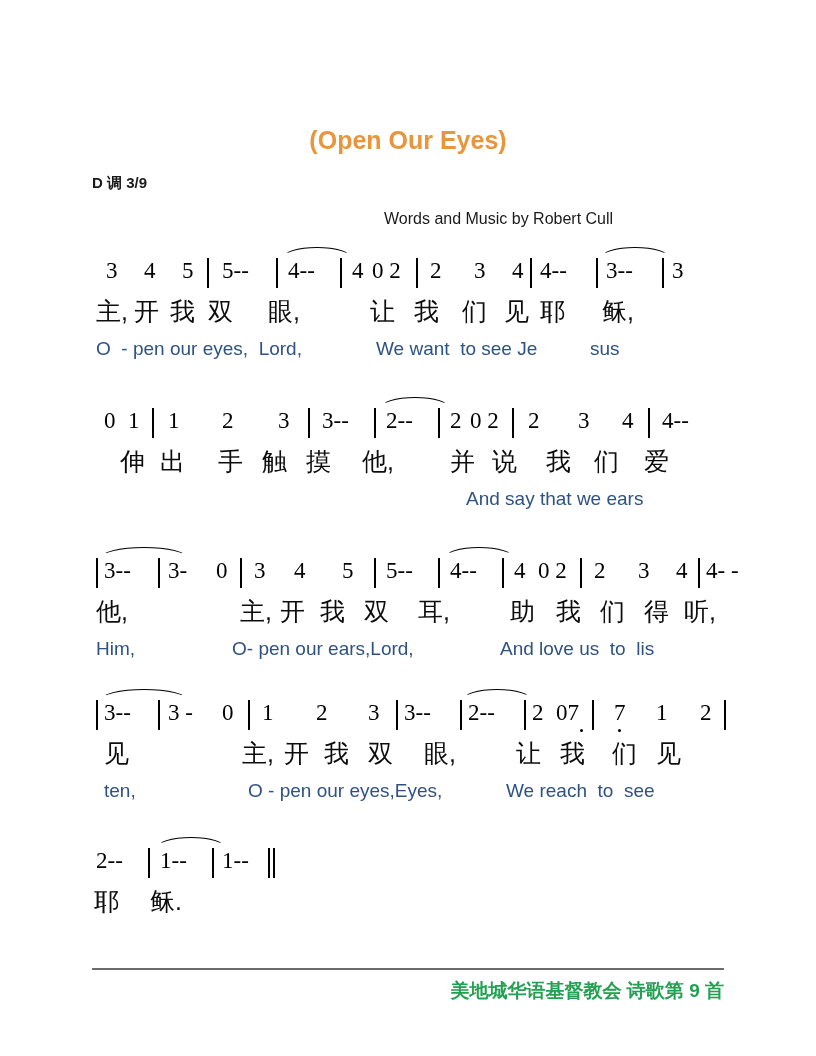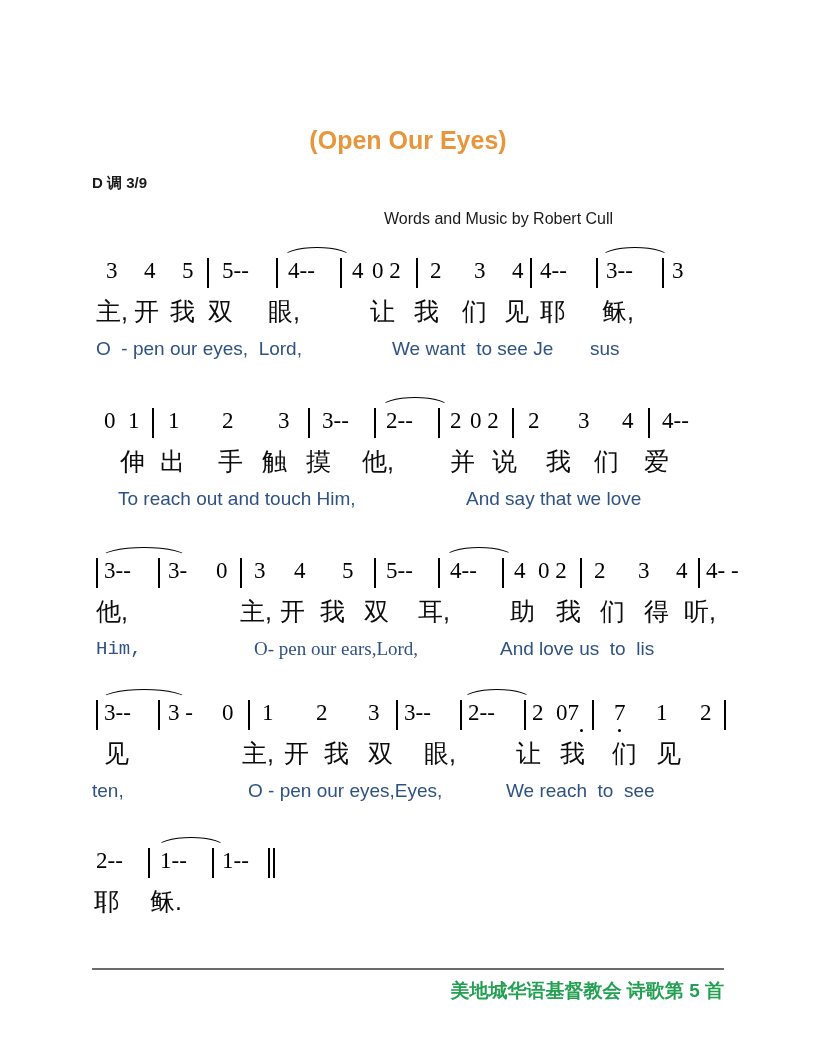--- a/index.html
+++ b/index.html
@@ -193,39 +193,39 @@
   <div class="title-en">(Open Our Eyes)</div>
 
   <div class="keysig">D 调 3/9</div>
 
   <div class="credit">Words and Music by Robert Cull</div>
 
   <div id="systems-host">
       <div class="system" style="top: 248px;">
         <div class="notes"><div class="slur" style="left: 282px; width: 68px; bottom: 30px;"></div><div class="slur" style="left: 600px; width: 68px; bottom: 30px;"></div><div class="bar" style="left: 207px;"></div><div class="bar" style="left: 276px;"></div><div class="bar" style="left: 340px;"></div><div class="bar" style="left: 416px;"></div><div class="bar" style="left: 530px;"></div><div class="bar" style="left: 596px;"></div><div class="bar" style="left: 662px;"></div><span class="n" style="left: 106px;">3</span><span class="n" style="left: 144px;">4</span><span class="n" style="left: 182px;">5</span><span class="n" style="left: 222px;">5--</span><span class="n" style="left: 288px;">4--</span><span class="n" style="left: 352px;">4</span><span class="n" style="left: 372px;">0 2</span><span class="n" style="left: 430px;">2</span><span class="n" style="left: 474px;">3</span><span class="n" style="left: 512px;">4</span><span class="n" style="left: 540px;">4--</span><span class="n" style="left: 606px;">3--</span><span class="n" style="left: 672px;">3</span></div>
         <div class="lyr-cn"><span class="t" style="left: 96px;">主,</span><span class="t" style="left: 134px;">开</span><span class="t" style="left: 170px;">我</span><span class="t" style="left: 208px;">双</span><span class="t" style="left: 268px;">眼,</span><span class="t" style="left: 370px;">让</span><span class="t" style="left: 414px;">我</span><span class="t" style="left: 462px;">们</span><span class="t" style="left: 504px;">见</span><span class="t" style="left: 540px;">耶</span><span class="t" style="left: 602px;">稣,</span></div>
-        <div class="lyr-en"><span class="t" style="left: 96px;">O  - pen our eyes,  Lord,</span><span class="t" style="left: 392px;">We want  to see Je</span><span class="t" style="left: 590px;">sus</span></div>
+        <div class="lyr-en"><span class="t" style="left: 96px;">O  - pen our eyes,  Lord,</span><span class="t" style="left: 376px;">We want  to see Je</span><span class="t" style="left: 590px;">sus</span></div>
       </div>
       <div class="system" style="top: 398px;">
         <div class="notes"><div class="slur" style="left: 380px; width: 68px; bottom: 30px;"></div><div class="bar" style="left: 152px;"></div><div class="bar" style="left: 308px;"></div><div class="bar" style="left: 374px;"></div><div class="bar" style="left: 438px;"></div><div class="bar" style="left: 512px;"></div><div class="bar" style="left: 648px;"></div><span class="n" style="left: 104px;">0</span><span class="n" style="left: 128px;">1</span><span class="n" style="left: 168px;">1</span><span class="n" style="left: 222px;">2</span><span class="n" style="left: 278px;">3</span><span class="n" style="left: 322px;">3--</span><span class="n" style="left: 386px;">2--</span><span class="n" style="left: 450px;">2</span><span class="n" style="left: 470px;">0 2</span><span class="n" style="left: 528px;">2</span><span class="n" style="left: 578px;">3</span><span class="n" style="left: 622px;">4</span><span class="n" style="left: 662px;">4--</span></div>
         <div class="lyr-cn"><span class="t" style="left: 120px;">伸</span><span class="t" style="left: 160px;">出</span><span class="t" style="left: 218px;">手</span><span class="t" style="left: 262px;">触</span><span class="t" style="left: 306px;">摸</span><span class="t" style="left: 362px;">他,</span><span class="t" style="left: 450px;">并</span><span class="t" style="left: 492px;">说</span><span class="t" style="left: 546px;">我</span><span class="t" style="left: 594px;">们</span><span class="t" style="left: 644px;">爱</span></div>
-        <div class="lyr-en"><span class="t" style="left: 118px;">To reach out and touch Him,</span><span class="t" style="left: 466px;">And say that we love</span></div>
+        <div class="lyr-en"><span class="t" style="left: 466px;">And say that we ears</span></div>
       </div>
       <div class="system" style="top: 548px;">
         <div class="notes"><div class="slur" style="left: 100px; width: 86px; bottom: 30px;"></div><div class="slur" style="left: 444px; width: 68px; bottom: 30px;"></div><div class="bar" style="left: 96px;"></div><div class="bar" style="left: 158px;"></div><div class="bar" style="left: 240px;"></div><div class="bar" style="left: 374px;"></div><div class="bar" style="left: 438px;"></div><div class="bar" style="left: 502px;"></div><div class="bar" style="left: 580px;"></div><div class="bar" style="left: 698px;"></div><span class="n" style="left: 104px;">3--</span><span class="n" style="left: 168px;">3-</span><span class="n" style="left: 216px;">0</span><span class="n" style="left: 254px;">3</span><span class="n" style="left: 294px;">4</span><span class="n" style="left: 342px;">5</span><span class="n" style="left: 386px;">5--</span><span class="n" style="left: 450px;">4--</span><span class="n" style="left: 514px;">4</span><span class="n" style="left: 538px;">0 2</span><span class="n" style="left: 594px;">2</span><span class="n" style="left: 638px;">3</span><span class="n" style="left: 676px;">4</span><span class="n" style="left: 706px;">4- -</span></div>
         <div class="lyr-cn"><span class="t" style="left: 96px;">他,</span><span class="t" style="left: 240px;">主,</span><span class="t" style="left: 280px;">开</span><span class="t" style="left: 320px;">我</span><span class="t" style="left: 364px;">双</span><span class="t" style="left: 418px;">耳,</span><span class="t" style="left: 510px;">助</span><span class="t" style="left: 556px;">我</span><span class="t" style="left: 600px;">们</span><span class="t" style="left: 644px;">得</span><span class="t" style="left: 684px;">听,</span></div>
-        <div class="lyr-en"><span class="t" style="left: 96px; font-family: Liberation Mono, monospace;">Him,</span><span class="t" style="left: 254px; font-family: Liberation Serif, serif;">O- pen our ears,Lord,</span><span class="t" style="left: 500px;">And love us  to  lis</span></div>
+        <div class="lyr-en"><span class="t" style="left: 96px;">Him,</span><span class="t" style="left: 232px;">O- pen our ears,Lord,</span><span class="t" style="left: 500px;">And love us  to  lis</span></div>
       </div>
       <div class="system" style="top: 690px;">
         <div class="notes"><div class="slur" style="left: 100px; width: 86px; bottom: 30px;"></div><div class="slur" style="left: 462px; width: 68px; bottom: 30px;"></div><div class="bar" style="left: 96px;"></div><div class="bar" style="left: 158px;"></div><div class="bar" style="left: 248px;"></div><div class="bar" style="left: 396px;"></div><div class="bar" style="left: 460px;"></div><div class="bar" style="left: 524px;"></div><div class="bar" style="left: 592px;"></div><div class="bar" style="left: 724px;"></div><span class="n" style="left: 104px;">3--</span><span class="n" style="left: 168px;">3 -</span><span class="n" style="left: 222px;">0</span><span class="n" style="left: 262px;">1</span><span class="n" style="left: 316px;">2</span><span class="n" style="left: 368px;">3</span><span class="n" style="left: 404px;">3--</span><span class="n" style="left: 468px;">2--</span><span class="n" style="left: 532px;">2</span><span class="n" style="left: 556px;">07</span><span class="n" style="left: 614px;">7</span><span class="n" style="left: 656px;">1</span><span class="n" style="left: 700px;">2</span><div class="lowdot" style="left: 580px; bottom: 0px;"></div><div class="lowdot" style="left: 618px; bottom: 0px;"></div></div>
         <div class="lyr-cn"><span class="t" style="left: 104px;">见</span><span class="t" style="left: 242px;">主,</span><span class="t" style="left: 284px;">开</span><span class="t" style="left: 324px;">我</span><span class="t" style="left: 368px;">双</span><span class="t" style="left: 424px;">眼,</span><span class="t" style="left: 516px;">让</span><span class="t" style="left: 560px;">我</span><span class="t" style="left: 612px;">们</span><span class="t" style="left: 656px;">见</span></div>
-        <div class="lyr-en"><span class="t" style="left: 92px;">ten,</span><span class="t" style="left: 248px;">O - pen our eyes,Eyes,</span><span class="t" style="left: 506px;">We reach  to  see</span></div>
+        <div class="lyr-en"><span class="t" style="left: 104px;">ten,</span><span class="t" style="left: 248px;">O - pen our eyes,Eyes,</span><span class="t" style="left: 506px;">We reach  to  see</span></div>
       </div>
       <div class="system" style="top: 838px;">
         <div class="notes"><div class="slur" style="left: 156px; width: 68px; bottom: 30px;"></div><div class="bar" style="left: 148px;"></div><div class="bar" style="left: 212px;"></div><div class="dbar" style="left: 268px;"></div><span class="n" style="left: 96px;">2--</span><span class="n" style="left: 160px;">1--</span><span class="n" style="left: 222px;">1--</span></div>
         <div class="lyr-cn"><span class="t" style="left: 94px;">耶</span><span class="t" style="left: 150px;">稣.</span></div>
       </div>
     </div>
 
   <div class="footer-rule"></div>
-  <div class="footer-text">美地城华语基督教会 诗歌第 5 首</div>
+  <div class="footer-text">美地城华语基督教会 诗歌第 9 首</div>
 
 </div>
 
 </body></html>

